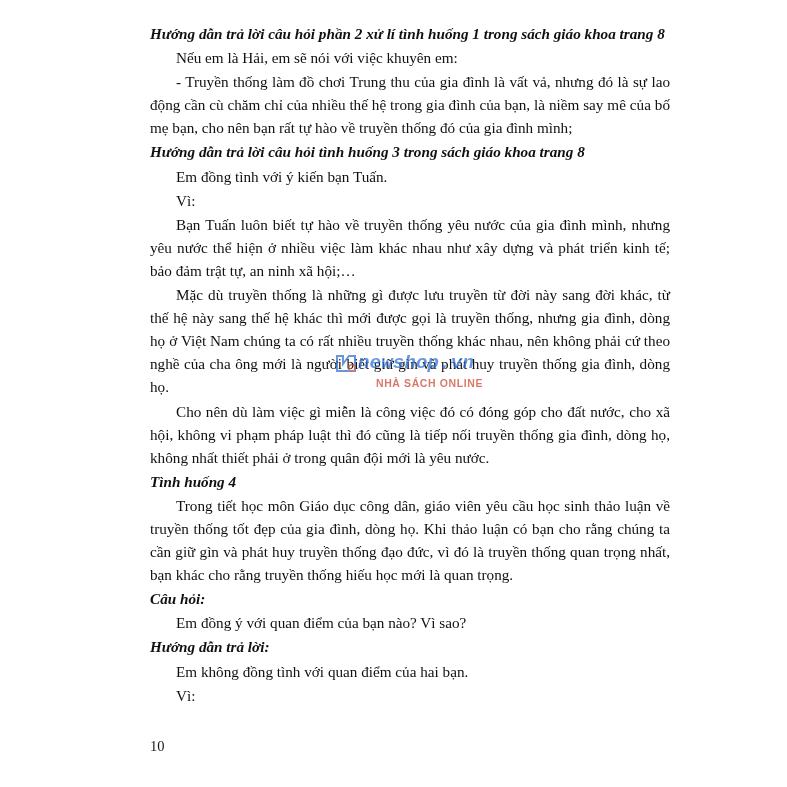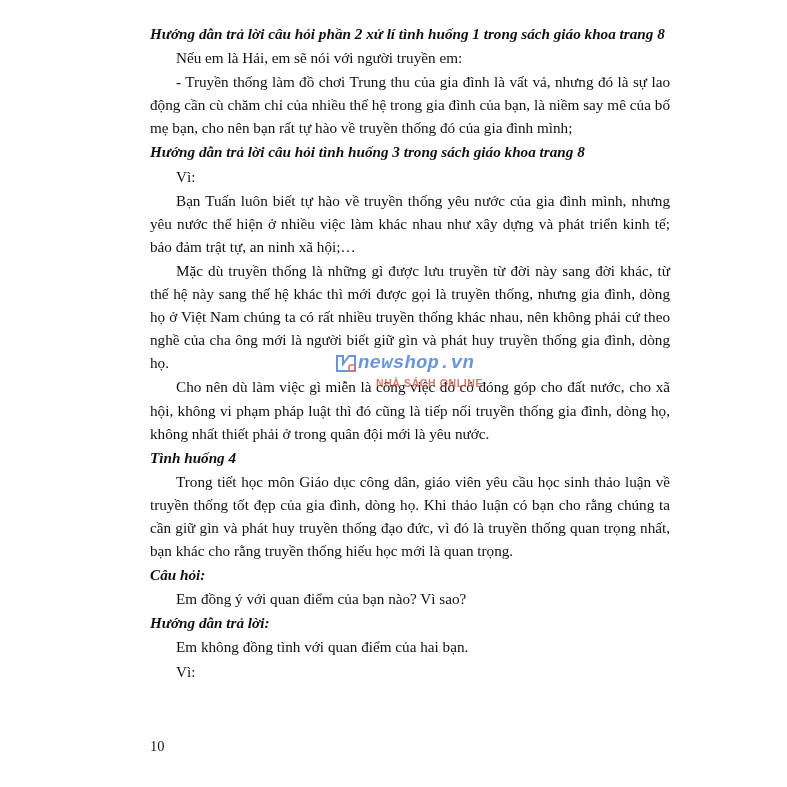--- a/index.html
+++ b/index.html
@@ -103,23 +103,24 @@
     width: 24px;
     height: 22px;
   }
 </style>
 </head>
 <body>
 
 <div class="page">
   <div class="content">
     <p class="heading">Hướng dẫn trả lời câu hỏi phần 2 xử lí tình huống 1 trong sách giáo khoa trang 8</p>
-    <p class="indent">Nếu em là Hải, em sẽ nói với người truyền em:</p>
+    <p class="indent">Nếu em là Hải, em sẽ nói với việc khuyên em:</p>
     <p class="indent">- Truyền thống làm đồ chơi Trung thu của gia đình là vất vả, nhưng đó là sự lao động cần cù chăm chỉ của nhiều thế hệ trong gia đình của bạn, là niềm say mê của bố mẹ bạn, cho nên bạn rất tự hào về truyền thống đó của gia đình mình;</p>
     <p class="heading">Hướng dẫn trả lời câu hỏi tình huống 3 trong sách giáo khoa trang 8</p>
+    <p class="indent">Em đồng tình với ý kiến bạn Tuấn.</p>
     <p class="indent">Vì:</p>
     <p class="indent">Bạn Tuấn luôn biết tự hào về truyền thống yêu nước của gia đình mình, nhưng yêu nước thể hiện ở nhiều việc làm khác nhau như xây dựng và phát triển kinh tế; bảo đảm trật tự, an ninh xã hội;…</p>
     <p class="indent">Mặc dù truyền thống là những gì được lưu truyền từ đời này sang đời khác, từ thế hệ này sang thế hệ khác thì mới được gọi là truyền thống, nhưng gia đình, dòng họ ở Việt Nam chúng ta có rất nhiều truyền thống khác nhau, nên không phải cứ theo nghề của cha ông mới là người biết giữ gìn và phát huy truyền thống gia đình, dòng họ.</p>
     <p class="indent">Cho nên dù làm việc gì miễn là công việc đó có đóng góp cho đất nước, cho xã hội, không vi phạm pháp luật thì đó cũng là tiếp nối truyền thống gia đình, dòng họ, không nhất thiết phải ở trong quân đội mới là yêu nước.</p>
     <p class="subhead">Tình huống 4</p>
     <p class="indent">Trong tiết học môn Giáo dục công dân, giáo viên yêu cầu học sinh thảo luận về truyền thống tốt đẹp của gia đình, dòng họ. Khi thảo luận có bạn cho rằng chúng ta cần giữ gìn và phát huy truyền thống đạo đức, vì đó là truyền thống quan trọng nhất, bạn khác cho rằng truyền thống hiếu học mới là quan trọng.</p>
     <p class="subhead">Câu hỏi:</p>
     <p class="indent">Em đồng ý với quan điểm của bạn nào? Vì sao?</p>
     <p class="center-head">Hướng dẫn trả lời:</p>
     <p class="indent">Em không đồng tình với quan điểm của hai bạn.</p>

